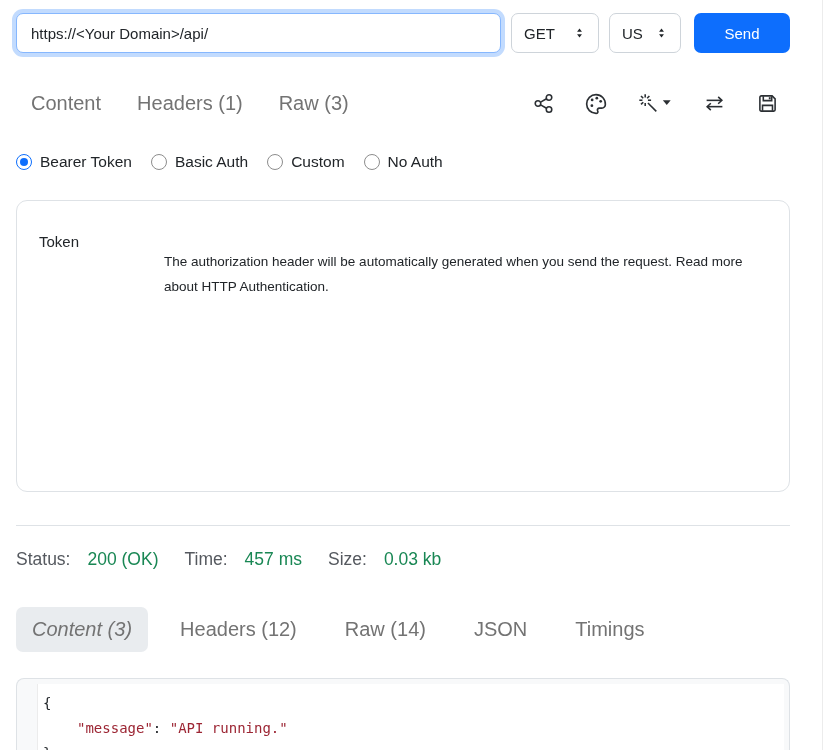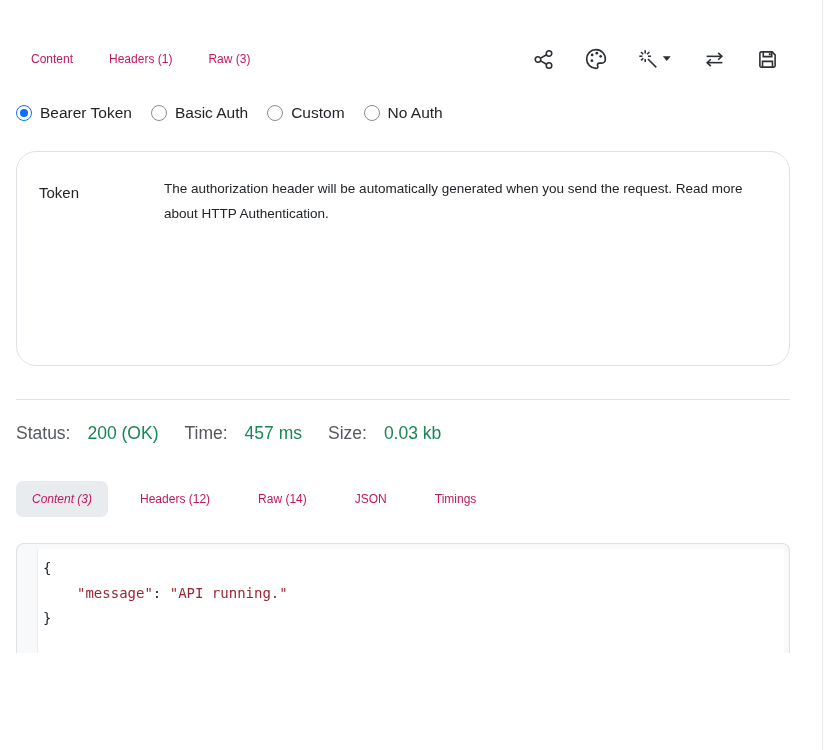--- a/index.html
+++ b/index.html
@@ -28,52 +28,52 @@
   .select-box.region { width:72px; margin-left:0; }
   .send-btn {
     width:96px; height:40px; margin-left:3px; border:none; border-radius:7px;
     background:#0d6efd; color:#fff; font-size:15px; cursor:pointer;
     font-family:"Liberation Sans",sans-serif;
   }
 
   
   .tabs-row { display:flex; align-items:center; margin-top:31px; }
   .tab {
-    padding:8px 15px; border-radius:7px; font-size:12px; color:#be185d;
+    padding:8px 15px; border-radius:7px; font-size:20px; color:#737373;
     cursor:pointer; white-space:nowrap; margin-right:6px; background:transparent;text-align:right;
   }
   .tab.active { background:#e9ecef; }
   .icon-group { margin-left:auto; display:flex; align-items:center; gap:31px; padding-right:12px; }
   .icon-btn { display:flex; align-items:center; cursor:pointer; }
   .icon-btn svg { display:block; }
 
   
   .auth-row { display:flex; align-items:center; margin-top:30px; gap:19px; font-size:15.5px; }
   .auth-opt { display:flex; align-items:center; gap:8px; cursor:pointer; }
   .radio { width:16px; height:16px; border-radius:50%; border:1px solid #8d8d8d; background:#fff; position:relative; flex:none; }
   .radio.checked { border-color:#0d6efd; }
   .radio.checked::after {
     content:""; position:absolute; left:3px; top:3px; width:8px; height:8px;
     border-radius:50%; background:#0d6efd;
   }
 
   
   .card {
-    margin-top:29px; width:774px; height:215px;
-    border:1px solid #dee2e6; border-radius:20px; background:#fff; padding:24px 22px;
+    margin-top:29px; width:774px; height:292px;
+    border:1px solid #dee2e6; border-radius:11px; background:#fff; padding:24px 22px;
   }
   .card-row { display:flex; align-items:flex-start; }
   .field-label { width:125px; font-size:15px; padding-top:8px; color:#212529; }
   .field-col { flex:1; }
   .token-input {
     width:603px; height:37px; border:1px solid #ced4da; border-radius:7px;
     padding:0 14px; font-size:15px; color:#495057; background:#fff;
     font-family:"Liberation Sans",sans-serif; outline:none;
   }
-  .help-text { width:595px; font-size:13.5px; line-height:25px; color:#212529; }
+  .help-text { margin-top:24px; width:595px; font-size:13.5px; line-height:25px; color:#212529; }
 
   .divider { border:none; border-top:1px solid #dee2e6; margin-top:33px; width:774px; }
 
   
   .status-row { display:flex; align-items:baseline; margin-top:23px; font-size:17.5px; gap:26px; }
   .status-pair { display:flex; align-items:flex-start; gap:17px; }
   .status-label { color:#55595f; }
   .status-value { color:#198754; font-weight:normal; }
 
   
@@ -98,20 +98,42 @@
   .code-line.indent { padding-left:34px; }
   .tok-str { color:#9c2533; }
 </style>
 </head>
 <body>
 
 <div class="right-line"></div>
 
 <div class="page">
 
+  <div class="req-row">
+    <input class="url-input" type="text" value="https://&lt;Your Domain&gt;/api/" style="">
+    <div class="select-box method">
+      <span>GET</span>
+      <span class="icon-btn">
+        <svg width="13" height="14" viewBox="0 0 16 16">
+            <path d="M8 2.5 11 6.6 H5 Z" fill="#212529"></path>
+            <path d="M8 13.5 5 9.4 H11 Z" fill="#212529"></path>
+          </svg>
+      </span>
+    </div>
+    <div class="select-box region">
+      <span>US</span>
+      <span class="icon-btn">
+        <svg width="13" height="14" viewBox="0 0 16 16">
+            <path d="M8 2.5 11 6.6 H5 Z" fill="#212529"></path>
+            <path d="M8 13.5 5 9.4 H11 Z" fill="#212529"></path>
+          </svg>
+      </span>
+    </div>
+    <button class="send-btn">Send</button>
+  </div>
 
   <div class="tabs-row">
     <div class="tab">Content</div>
     <div class="tab">Headers (1)</div>
     <div class="tab">Raw (3)</div>
 
     <div class="icon-group">
       <span class="icon-btn">
         <svg width="21" height="21" viewBox="0 0 16 16" fill="none" stroke="#2b2f33" stroke-width="1.2">
           <circle cx="3.8" cy="8" r="2.1"></circle>

